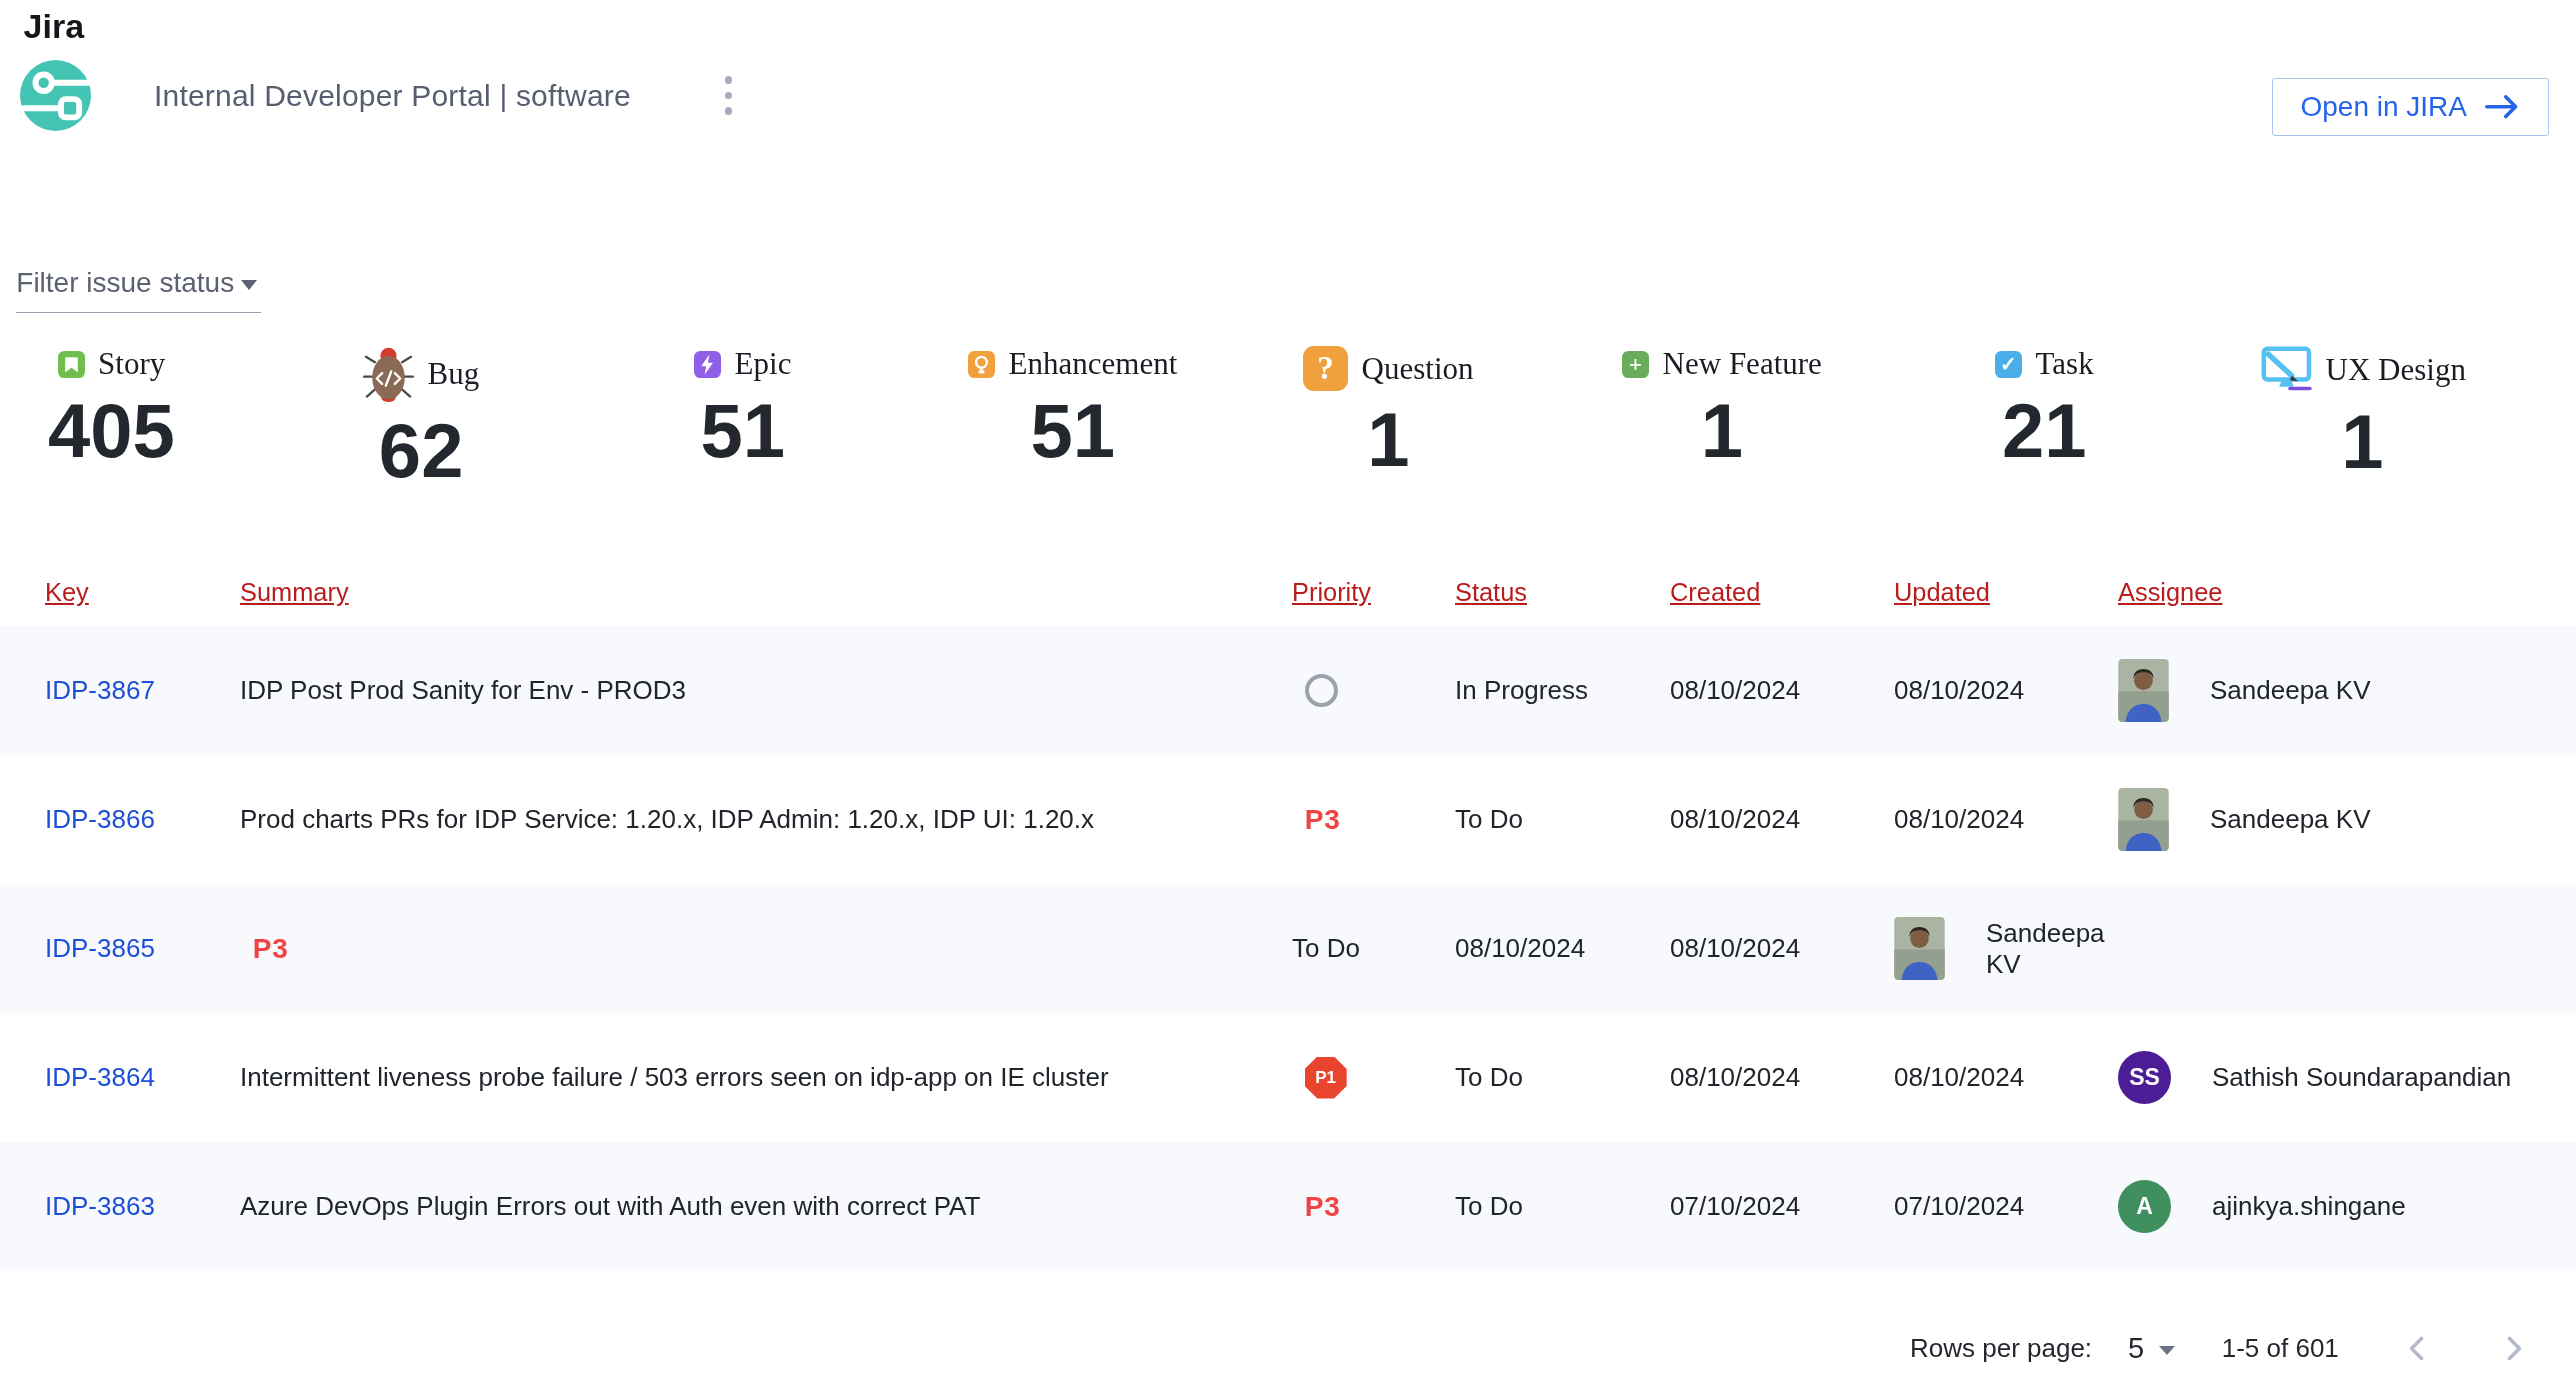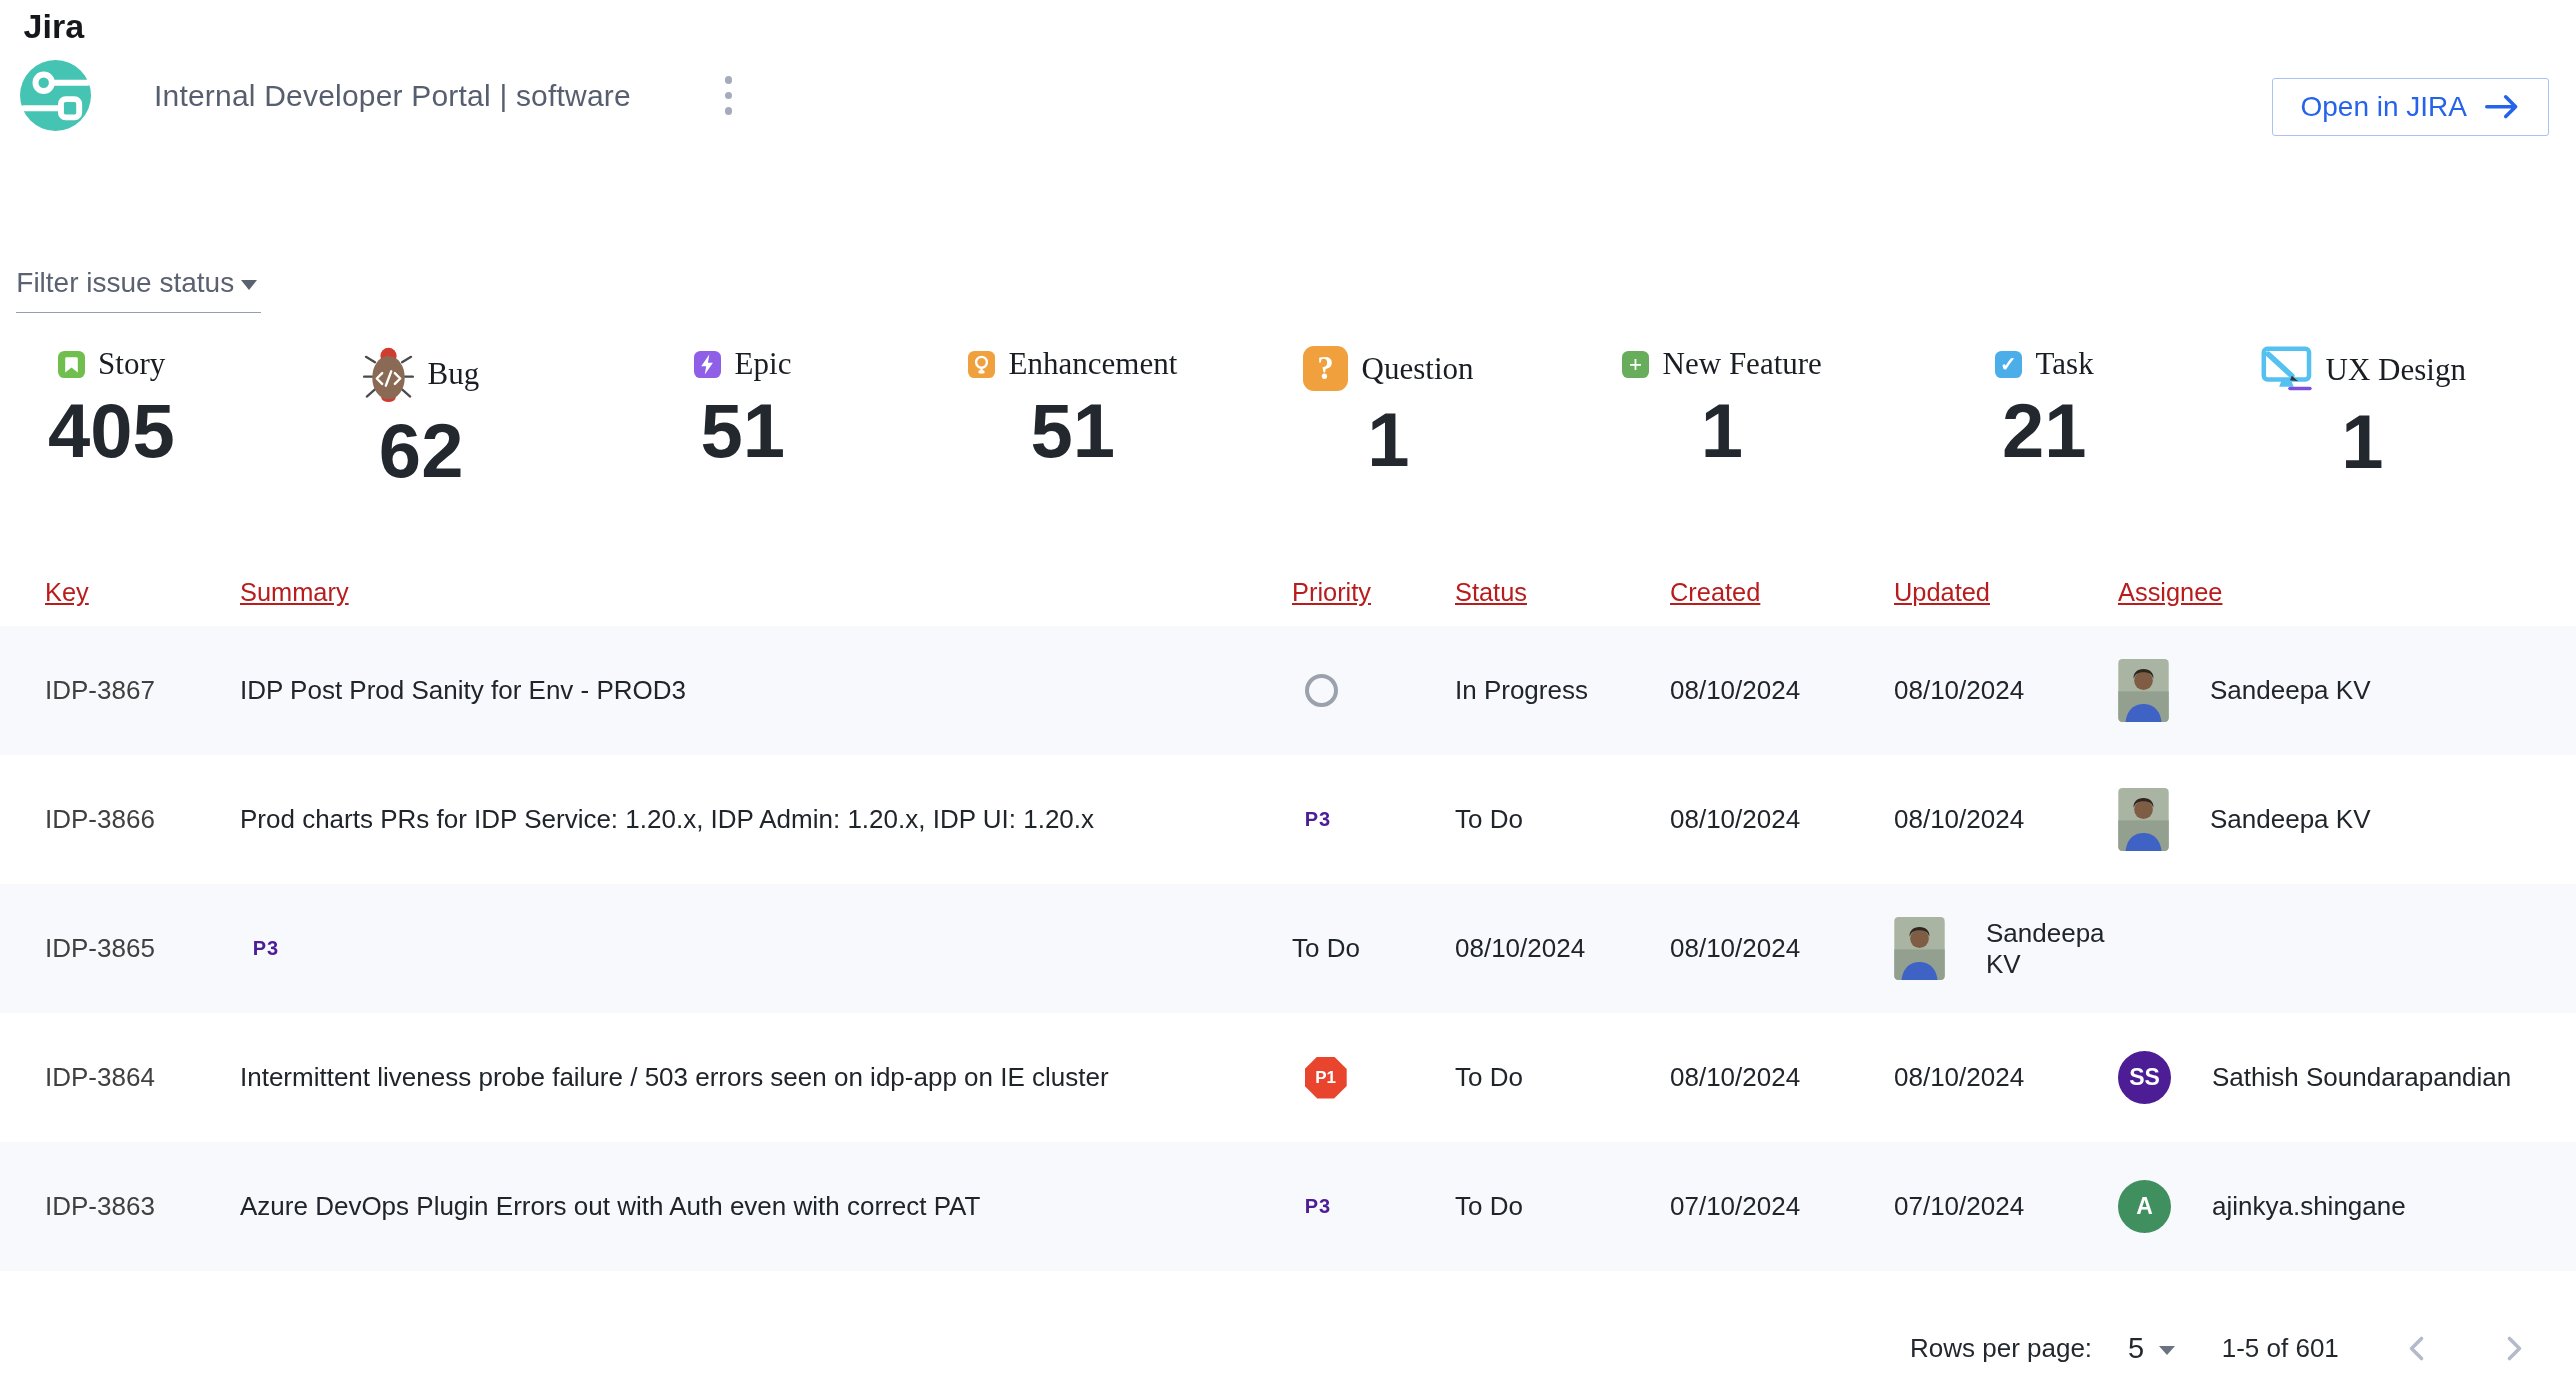--- a/index.html
+++ b/index.html
@@ -54,25 +54,25 @@
 
   
   .issue-table { position:absolute; left:0; top:558px; width:2576px; }
   .thead, .trow {
     display:grid; padding-left:45px; align-items:center;
     grid-template-columns:195px 1052px 163px 215px 224px 224px auto;
   }
   .thead { height:68px; color:#b91c1c; font-size:25.4px;text-decoration:underline; }
   .trow { height:129px; font-size:26px; color:#20242B; }
   .trow.alt { background:#F7F9FC; }
-  .cell-key { color:#404040; cursor:pointer; }
+  .cell-key { color:#1d4ed8; cursor:pointer; }
   .cell-summary { padding-right:36px; }
   .prio-wrap { padding-left:12.7px; display:flex; align-items:center; }
   .prio-ring { width:33px; height:33px; border:4.5px solid #9CA2AC; border-radius:50%; }
-  .prio-p3 { color:#4c1d95; font-weight:700; font-size:20px; letter-spacing:0.9px;text-align:center; }
+  .prio-p3 { color:#ef4444; font-weight:700; font-size:28px; letter-spacing:0.9px;text-align:center; }
   .prio-p1 {
     width:42px; height:42px; background:#E8442E; color:#fff; font-size:17px; font-weight:700;
     display:flex; align-items:center; justify-content:center;
     clip-path:polygon(30% 0%,70% 0%,100% 30%,100% 70%,70% 100%,30% 100%,0% 70%,0% 30%);
   }
   .assignee { display:flex; align-items:center; gap:41px; }
   .avatar-photo { width:51px; height:63px; border-radius:4.5px; overflow:hidden; flex:0 0 auto; }
   .avatar-initials {
     width:53px; height:53px; border-radius:50%; color:#fff; font-size:23px; font-weight:700;
     display:flex; align-items:center; justify-content:center; flex:0 0 auto;

